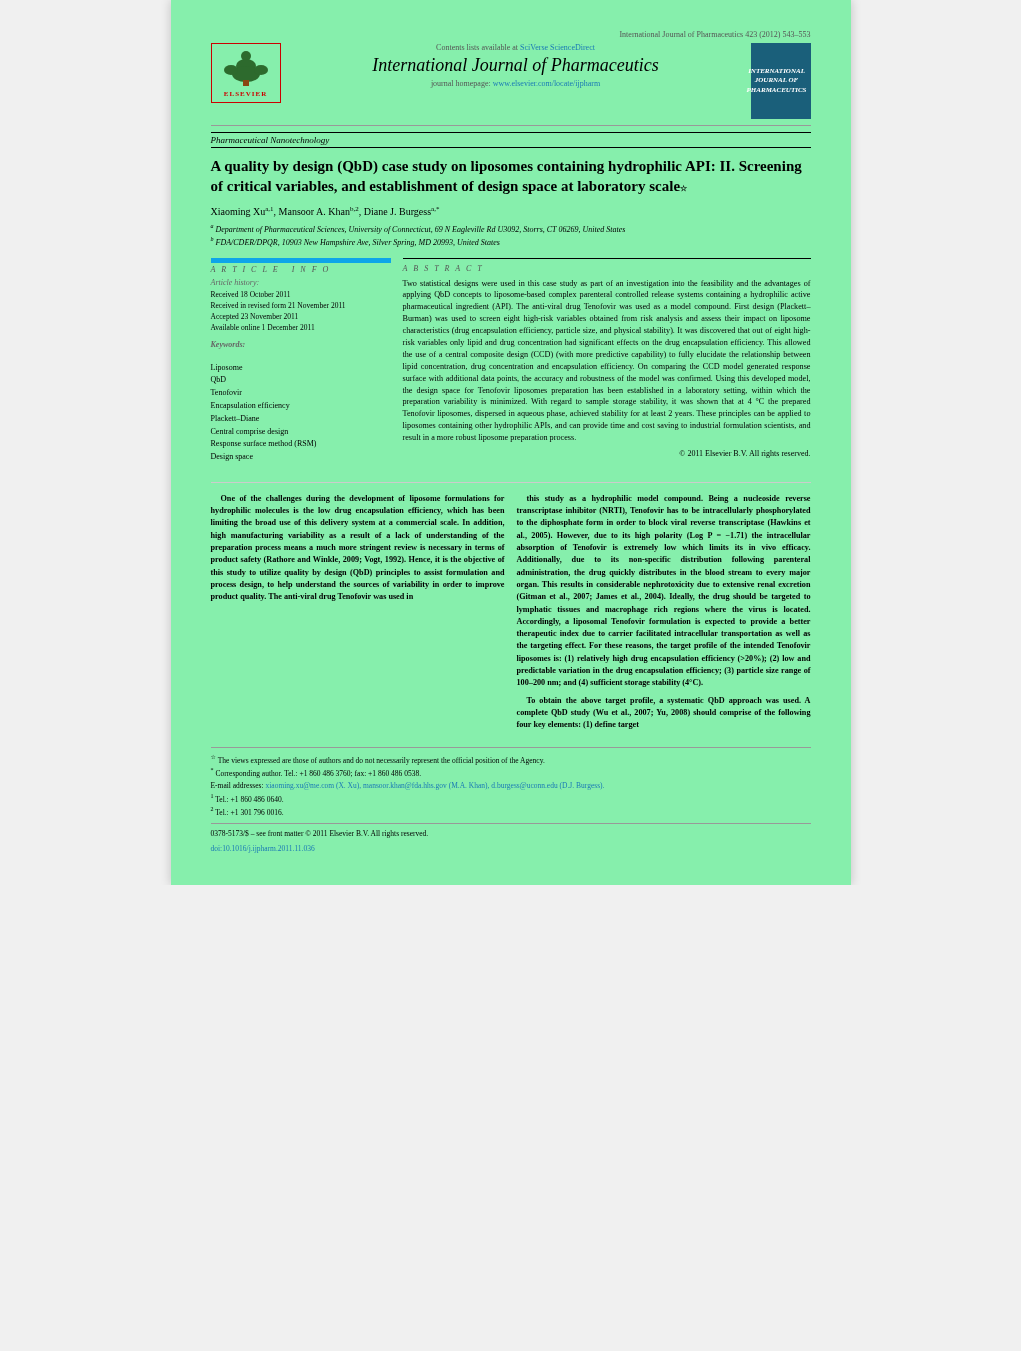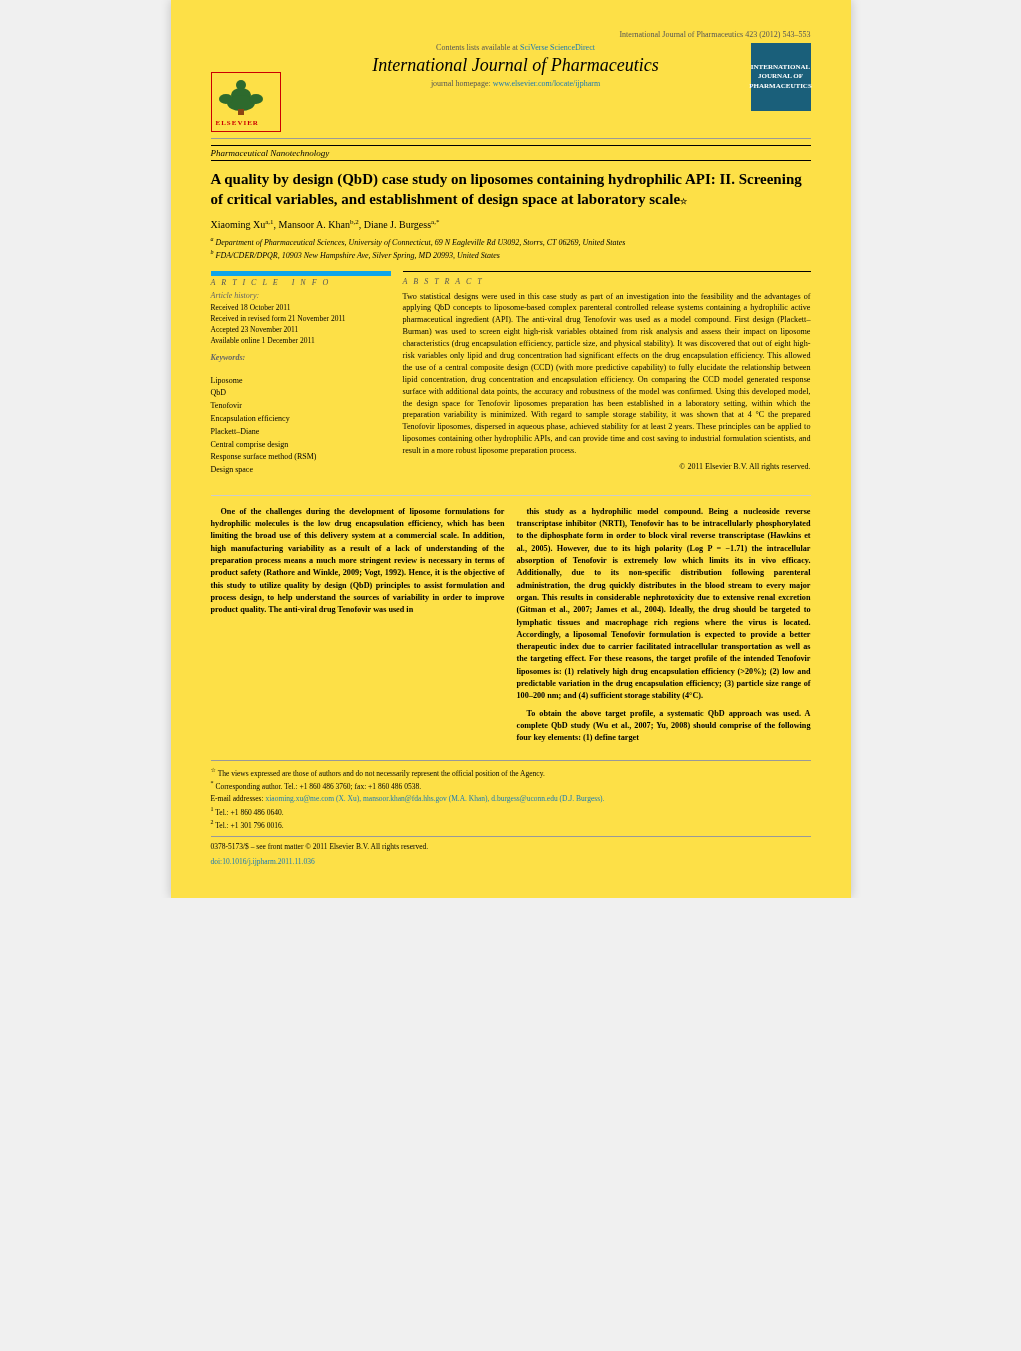--- a/index.html
+++ b/index.html
@@ -6,21 +6,21 @@
     body {
       background: #f0f0f0;
       display: flex;
       justify-content: center;
       font-family: 'Times New Roman', Times, serif;
       font-size: 10px;
       color: #000;
     }
     .page {
       width: 680px;
-      background: #fde047;
+      background: #86efac;
       padding: 30px 40px;
       box-shadow: 0 0 10px rgba(0,0,0,0.2);
       position: relative;
     }
     
     .journal-header {
       display: flex;
       align-items: flex-start;
       margin-bottom: 6px;
       border-bottom: 1px solid #999;
@@ -29,22 +29,21 @@
     .elsevier-logo {
       width: 70px;
       margin-right: 10px;
       flex-shrink: 0;
     }
     .elsevier-logo-inner {
       border: 1.5px solid #c00;
       padding: 4px;
       display: flex;
       flex-direction: column;
-      align-items: flex-start;
-      margin-top: 29px;
+      align-items: center;
     }
     .elsevier-logo-tree {
       width: 50px;
       height: 40px;
     }
     .elsevier-text {
       font-size: 7px;
       font-weight: bold;
       color: #c00;
       letter-spacing: 1px;
@@ -77,25 +76,26 @@
       width: 60px;
       flex-shrink: 0;
       margin-left: 10px;
     }
     .journal-logo-box {
       background: #1a5f7a;
       color: #fff;
       font-size: 6px;
       padding: 4px;
       text-align: center;
-      height: 68px;
+      height: 76px;
       display: flex;
       align-items: center;
-      justify-content: center;
-      font-weight: bold;
+      justify-content: flex-end;
+      font-weight: bold;
+      font-style: italic;
     }
     
     .citation-line {
       text-align: right;
       font-size: 8px;
       color: #555;
       margin-bottom: 4px;
     }
     
     .section-label {

